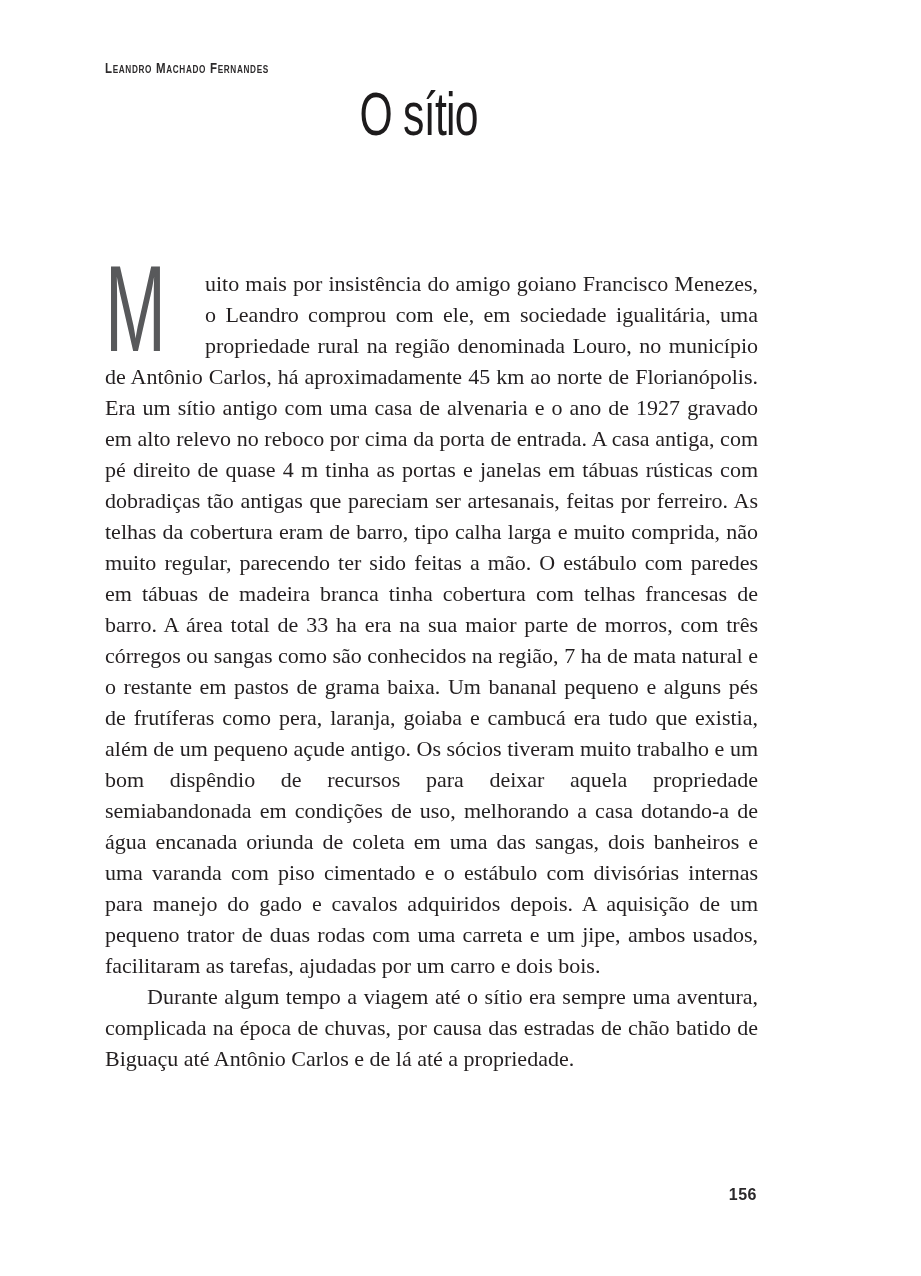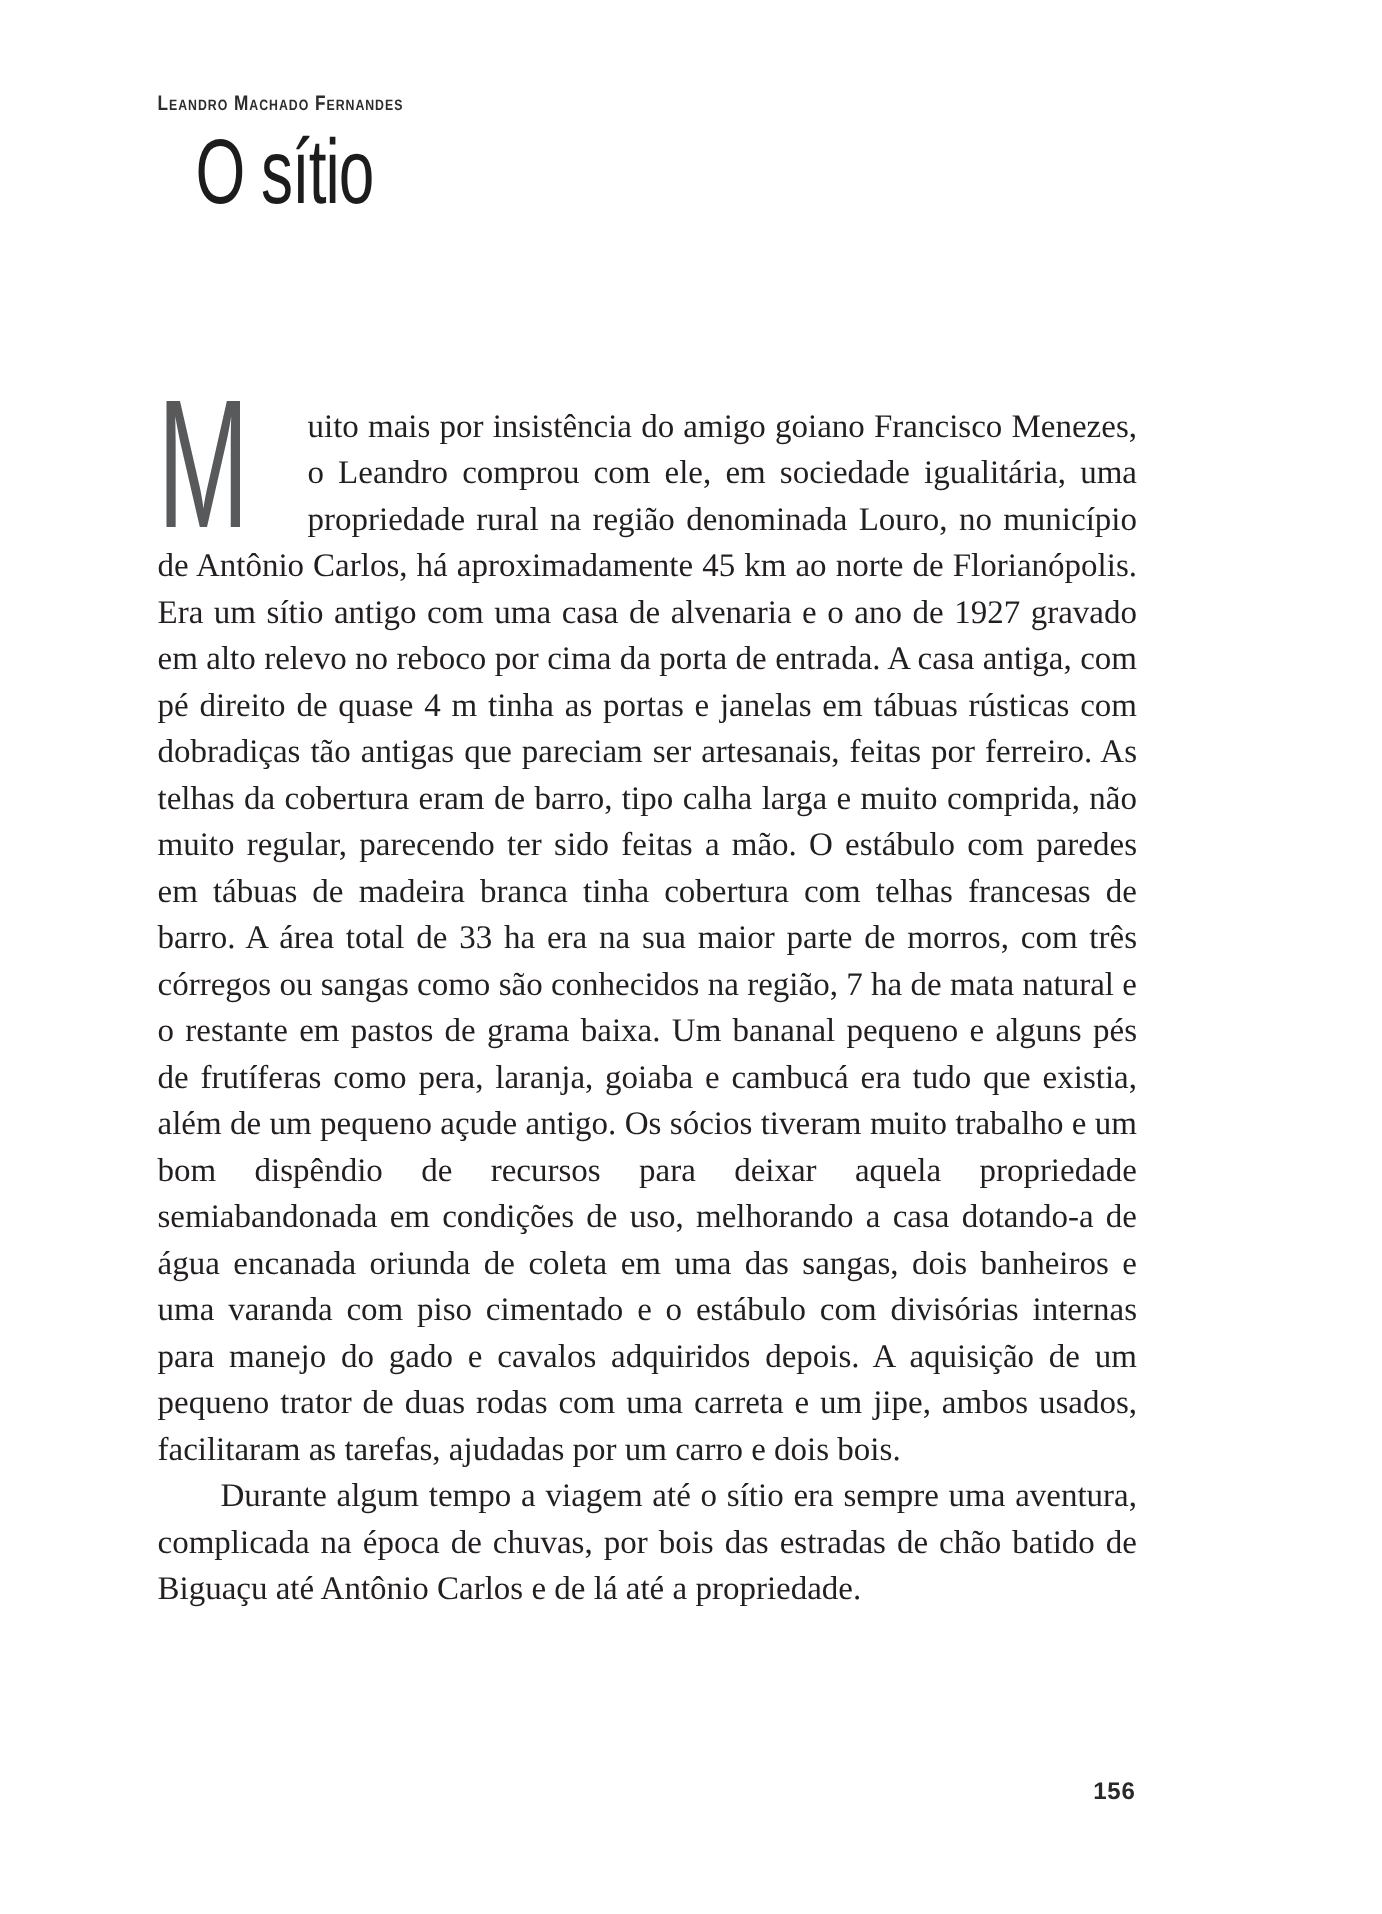--- a/index.html
+++ b/index.html
@@ -24,23 +24,24 @@
     font-size: 14px;
     letter-spacing: 0.8px;
     color: #2d2b2c;
     transform: scaleX(0.82);
     transform-origin: 0 0;
     white-space: nowrap;
   }
   
   .chapter-title {
     position: absolute;
-    left: 105px;
+    left: 93px;
     top: 84px;
     width: 652px;
+    text-align: center;
     color: #1d1b1c;
   }
   .chapter-title .title-glyphs {
     display: inline-block;
     font-family: "Liberation Sans", sans-serif;
     font-size: 61px;
     font-weight: normal;
     line-height: 1;
     transform: scaleX(0.70);
     transform-origin: 50% 50%;
@@ -103,18 +104,18 @@
   <div class="chapter-title">
     <span class="title-glyphs">O sítio</span>
   </div>
 
   <div class="body-block">
     <p class="para">
       <span class="dropcap-box">
           <span class="dropcap-glyph">M</span>
         </span><span>uito mais por insistência do amigo goiano Francisco Menezes, o Leandro comprou com ele, em sociedade igualitária, uma propriedade rural na região denominada Louro, no município de Antônio Carlos, há aproximadamente 45 km ao norte de Florianópolis. Era um sítio antigo com uma casa de alvenaria e o ano de 1927 gravado em alto relevo no reboco por cima da porta de entrada. A casa antiga, com pé direito de quase 4 m tinha as portas e janelas em tábuas rústicas com dobradiças tão antigas que pareciam ser artesanais, feitas por ferreiro. As telhas da cobertura eram de barro, tipo calha larga e muito comprida, não muito regular, parecendo ter sido feitas a mão. O estábulo com paredes em tábuas de madeira branca tinha cobertura com telhas francesas de barro. A área total de 33 ha era na sua maior parte de morros, com três córregos ou sangas como são conhecidos na região, 7 ha de mata natural e o restante em pastos de grama baixa. Um bananal pequeno e alguns pés de frutíferas como pera, laranja, goiaba e cambucá era tudo que existia, além de um pequeno açude antigo. Os sócios tiveram muito trabalho e um bom dispêndio de recursos para deixar aquela propriedade semiabandonada em condições de uso, melhorando a casa dotando-a de água encanada oriunda de coleta em uma das sangas, dois banheiros e uma varanda com piso cimentado e o estábulo com divisórias internas para manejo do gado e cavalos adquiridos depois. A aquisição de um pequeno trator de duas rodas com uma carreta e um jipe, ambos usados, facilitaram as tarefas, ajudadas por um carro e dois bois.</span>
     </p>
-    <p class="para para-indent">Durante algum tempo a viagem até o sítio era sempre uma aventura, complicada na época de chuvas, por bois das estradas de chão batido de Biguaçu até Antônio Carlos e de lá até a propriedade.</p>
+    <p class="para para-indent">Durante algum tempo a viagem até o sítio era sempre uma aventura, complicada na época de chuvas, por causa das estradas de chão batido de Biguaçu até Antônio Carlos e de lá até a propriedade.</p>
   </div>
 
   <div class="folio">156</div>
 
 </div>
 
 </body></html>

